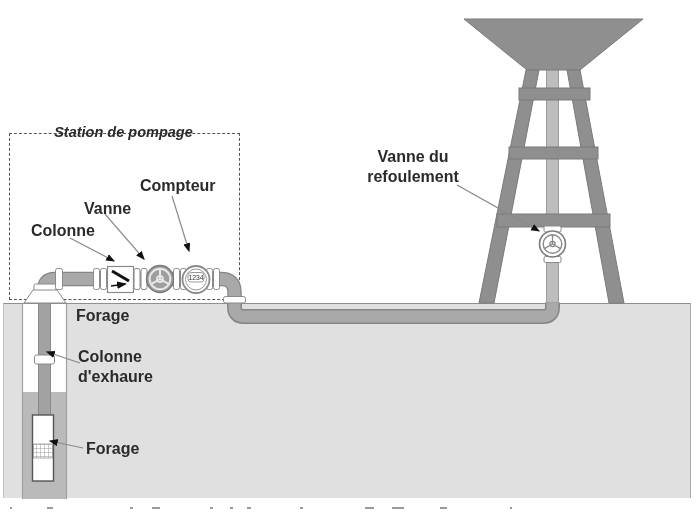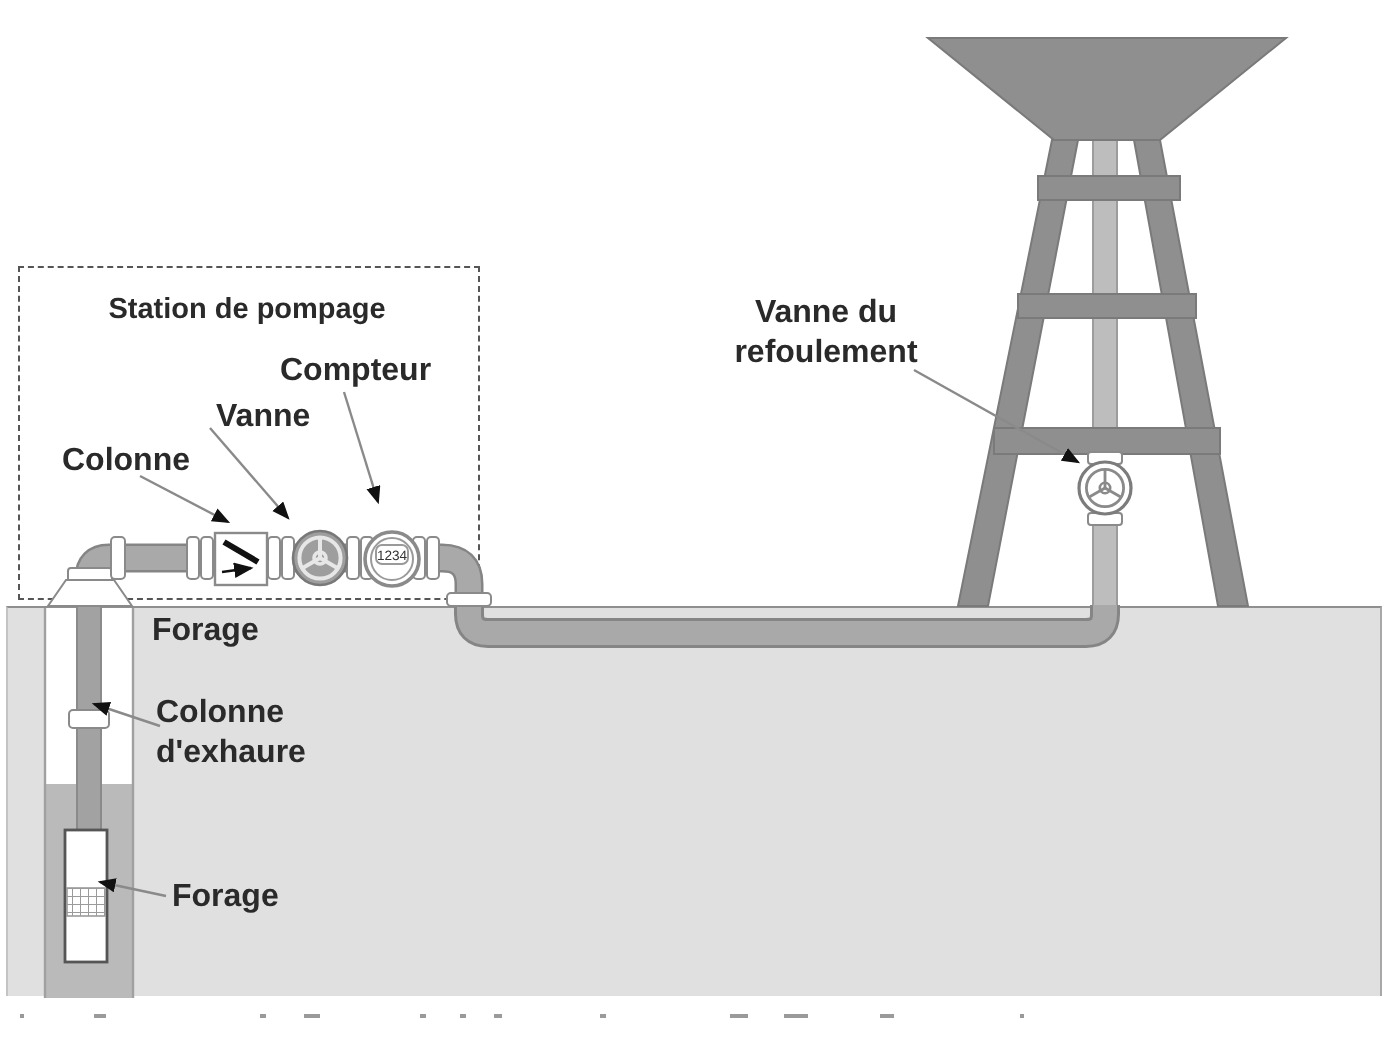--- a/index.html
+++ b/index.html
@@ -10,23 +10,23 @@
   #ground{left:3px;top:303px;width:686px;height:194px;background:#e0e0e0;
           border-top:1px solid #8f8f8f;border-right:1px solid #a8a8a8;border-left:1px solid #c4c4c4;}
   
   #station-box{left:9px;top:133px;width:229px;height:165px;background:#ffffff;
                border:1px dashed #555;}
   
   #art{left:0;top:0;width:700px;height:525px;}
   
   .lbl{position:absolute;color:#2a2a2a;font-size:16px;font-weight:bold;line-height:1.22;
        white-space:nowrap;}
-  #station-title{left:9px;top:147px;width:229px;text-align:center;font-size:14.5px;}
+  #station-title{left:9px;top:124px;width:229px;text-align:center;font-style:italic;font-size:14.5px;}
   #lbl-compteur{left:140px;top:176px;}
-  #lbl-vanne{left:84px;top:199px;margin-left:24px;}
+  #lbl-vanne{left:84px;top:199px;}
   #lbl-clapet{left:31px;top:221px;}
   #lbl-refoulement{left:330px;top:147px;width:166px;text-align:center;white-space:normal;}
   #lbl-forage{left:76px;top:306px;text-align:center;}
   #lbl-colonne{left:78px;top:347px;width:76px;white-space:normal;}
   #lbl-pompe{left:86px;top:439px;}
   
   .speck{position:absolute;top:507px;height:2px;background:#9a9a9a;}
 </style>
 </head>
 <body>

